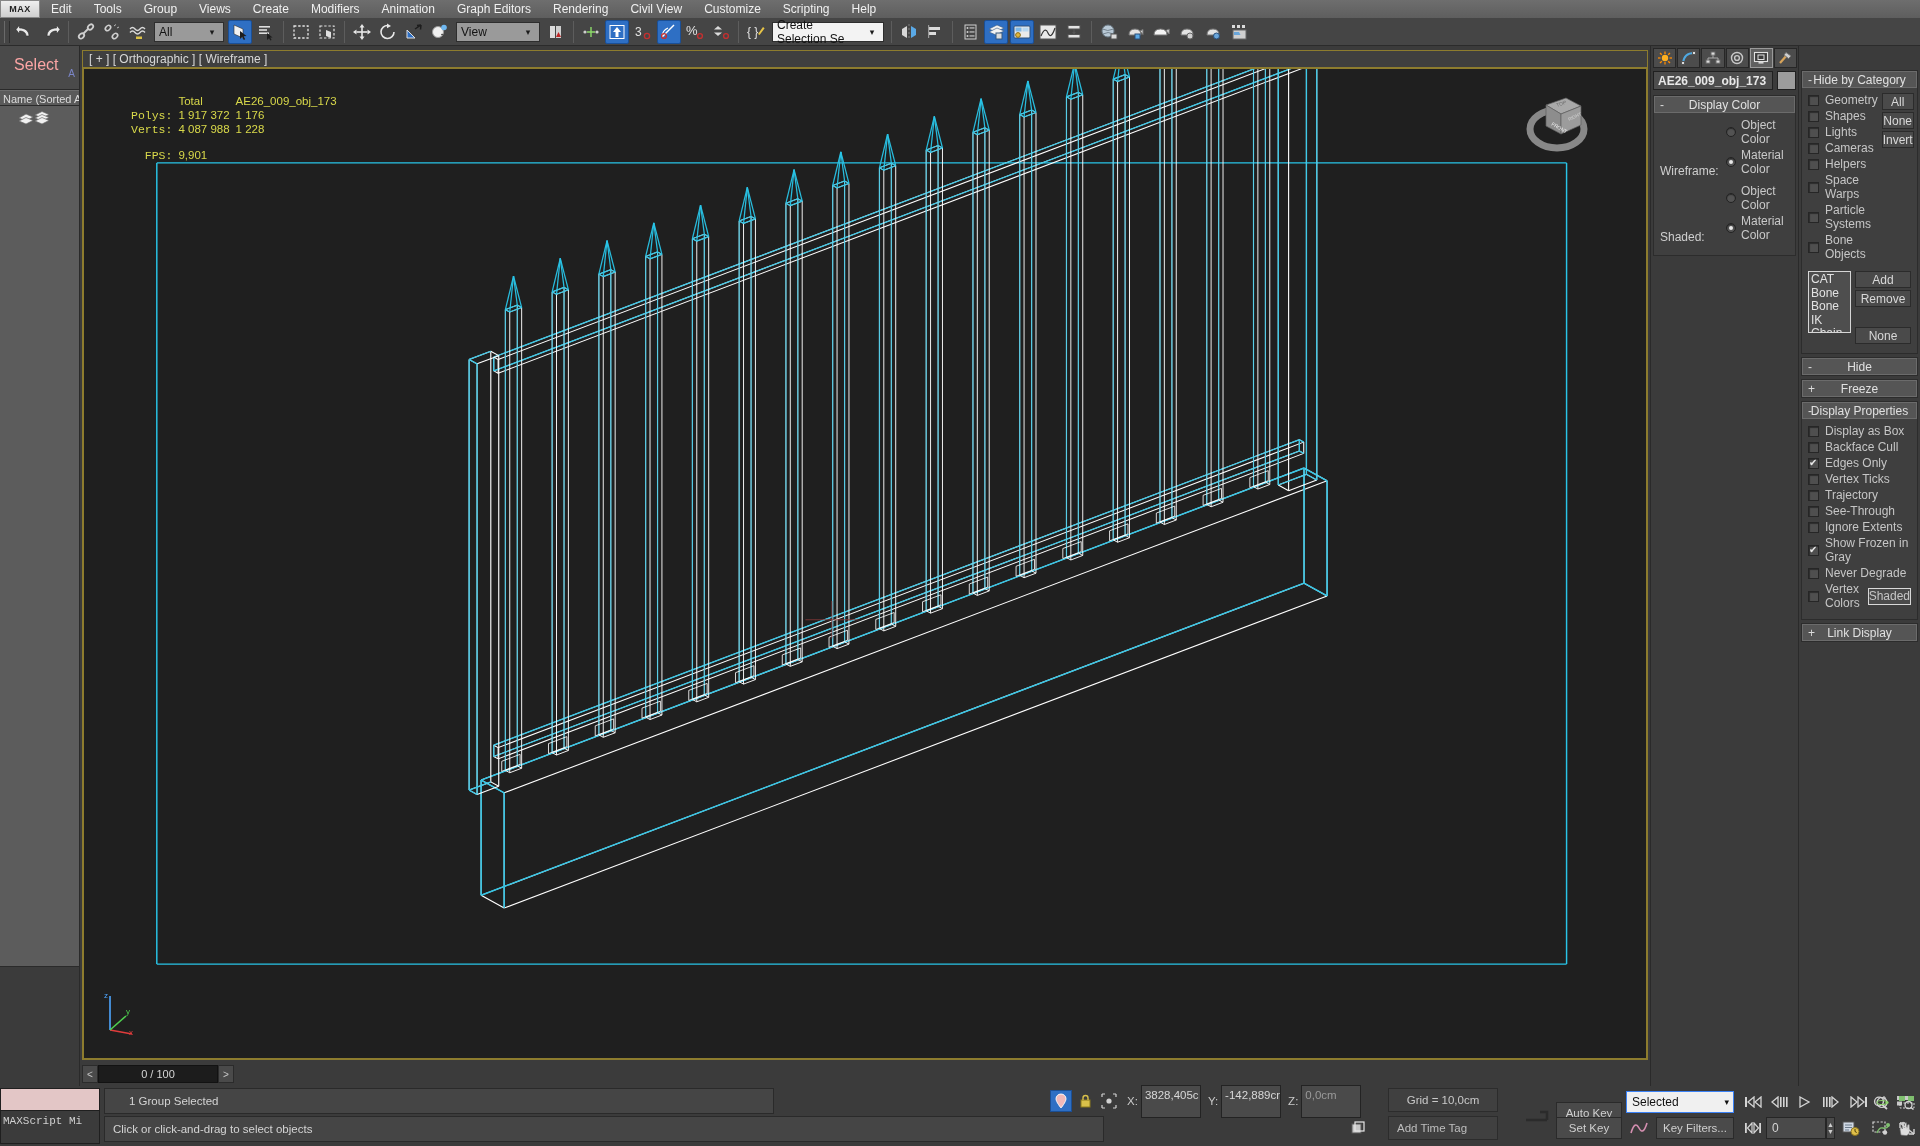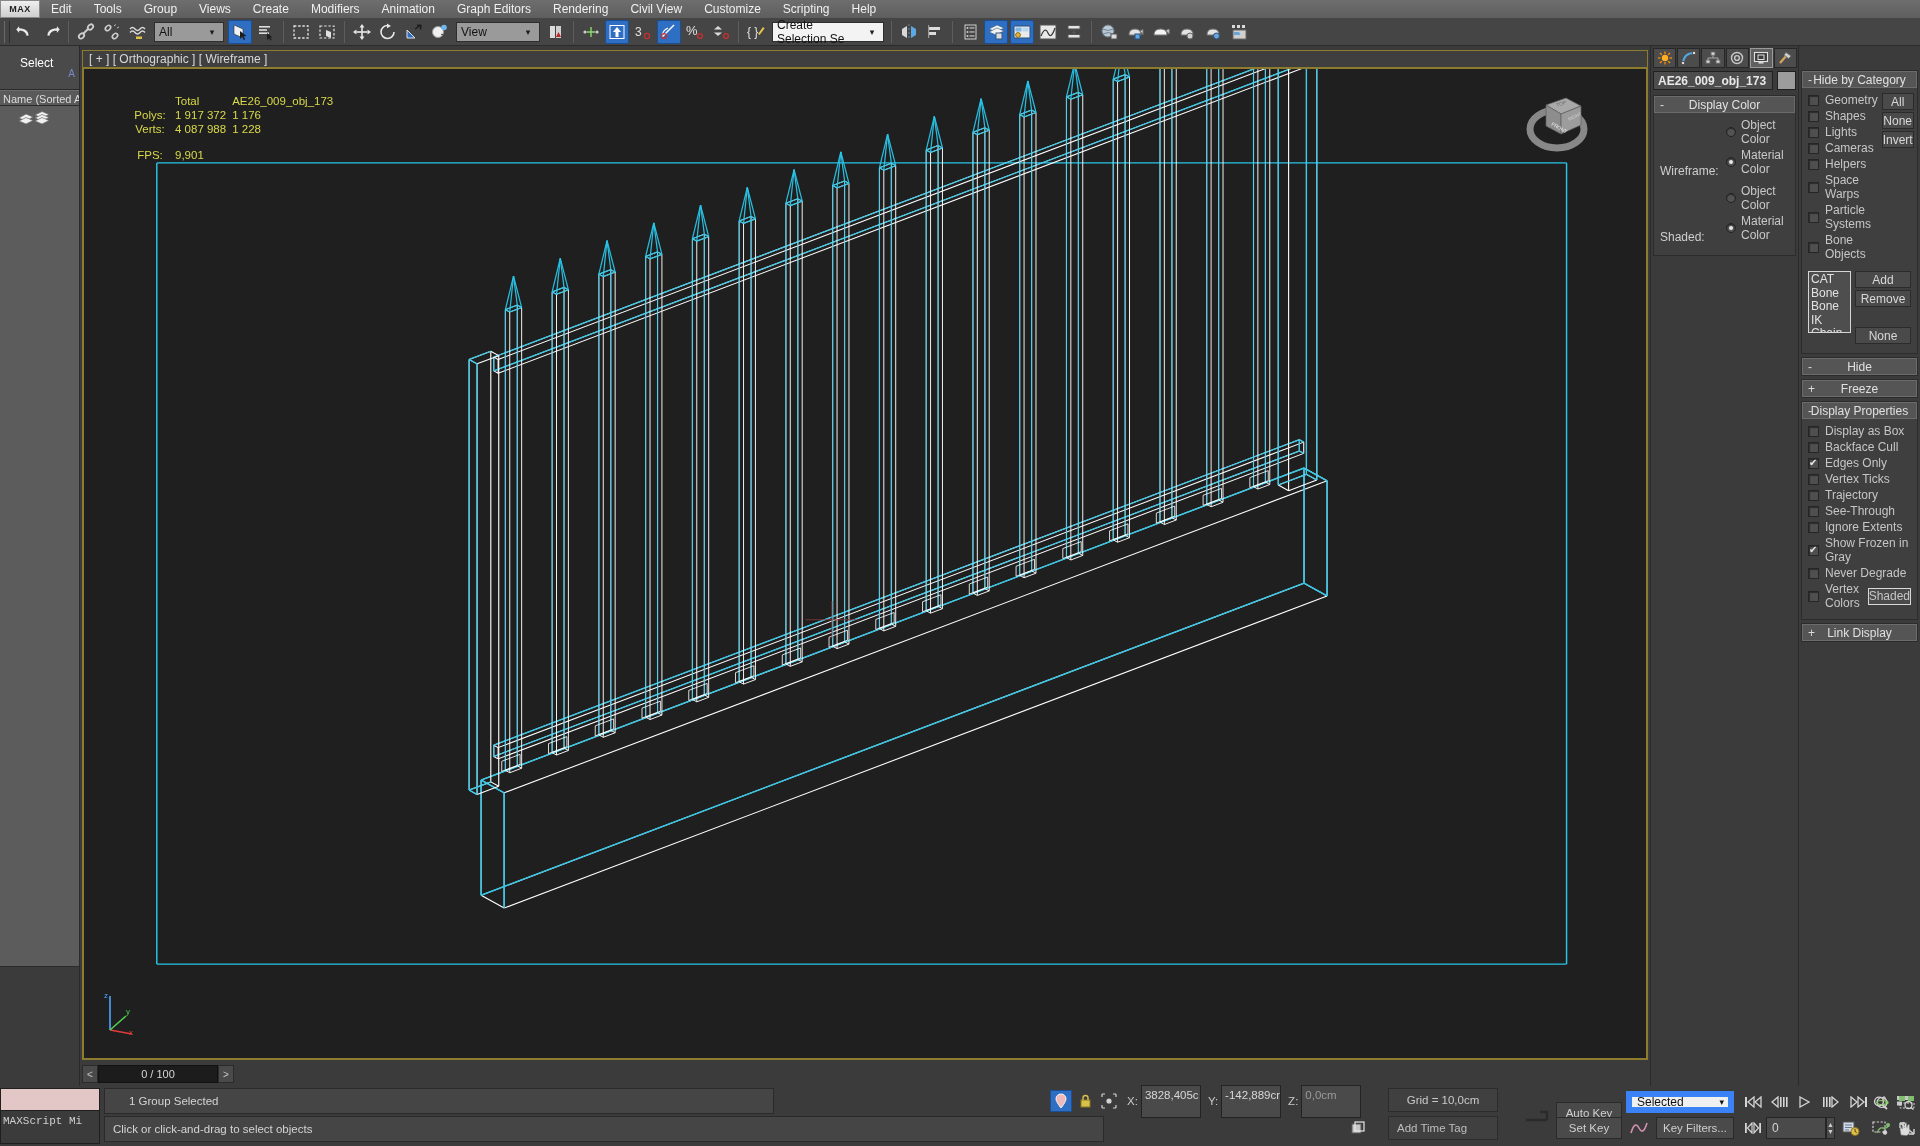--- a/index.html
+++ b/index.html
@@ -51,21 +51,21 @@
   .tb-combo .cv { flex:1; }
   .tb-combo .arrow { width:14px; text-align:center; font-size:9px; color:#1c1c1c; }
   .tb-combo.white { background:#f3f3f3; }
 
   
   .leftpanel {
     position:absolute; left:0; top:46px; width:80px; bottom:60px;
     background:#3b3b3b; border-right:1px solid #2a2a2a;
   }
   .lp-head { height:44px; background:#4a4a4a; border-bottom:1px solid #2a2a2a; position:relative;}
-  .lp-head .ttl { position:absolute; left:20px; top:10px; font-size:12px; color:#ffffff;}
+  .lp-head .ttl { position:absolute; left:14px; top:10px; font-size:16px; color:#fca5a5;}
   .lp-head .abc { position:absolute; right:4px; top:22px; font-size:10px; color:#7b86c8;}
   .lp-colhead {
     height:16px; background:#5a5a5a; border-top:1px solid #6d6d6d; border-bottom:1px solid #2b2b2b;
     font-size:11px; color:#dcdcdc; padding-left:3px; line-height:16px; overflow:hidden; white-space:nowrap;
   }
   .lp-list { position:absolute; left:0; right:0; top:60px; bottom:120px; background:#5c5c5c; padding:4px 0 0 18px;}
   .lp-bot { position:absolute; left:0; right:0; bottom:0; height:120px; background:#3b3b3b; border-top:1px solid #2a2a2a;}
 
   
   .vp-wrap {
@@ -77,21 +77,21 @@
     background:#3f3f3f; border:1px solid #8d7c2e; border-bottom:none;
     color:#d8d8d8; font-size:12px; padding-left:6px; line-height:17px;
   }
   .viewport {
     position:absolute; left:2px; top:21px; right:2px; bottom:26px;
     background:#1f1f1f; border:2px solid #8d7c2e; overflow:hidden;
   }
   .vp-stats { position:absolute; left:10px; top:26px; color:#d9d94a; font-size:11.5px; line-height:13px; }
   .vp-stats table { border-collapse:collapse;margin-left:37px; }
   .vp-stats td { padding:0 6px 1px 0; white-space:nowrap; color:#d9d94a; }
-  .vp-stats td.lbl { text-align:center; width:44px; }
+  .vp-stats td.lbl { text-align:right; width:44px;font-family:Liberation Mono, monospace; }
   .vp-stats .gap { height:12px; }
   .viewcube { position:absolute; right:52px; top:22px; width:70px; height:70px;}
   .axis-tripod { position:absolute; left:18px; bottom:22px; width:40px; height:46px;}
   .timeslider {
     position:absolute; left:2px; bottom:2px; right:2px; height:20px;
     background:#3b3b3b; display:flex; align-items:center;
   }
   .ts-btn { width:16px; height:18px; background:#4a4a4a; border:1px solid #2b2b2b; color:#c6c6c6;
             font-size:10px; display:flex; align-items:center; justify-content:center;}
   .ts-field { width:120px; height:18px; background:#1c1c1c; border:1px solid #121212;
@@ -199,21 +199,21 @@
     position:absolute; left:1388px; top:30px; width:110px; height:24px;
     background:#404040; border:1px solid #2c2c2c; color:#bdbdbd;
     font-size:11.5px; padding-left:8px; line-height:22px;
   }
   .keyarea { position:absolute; left:1516px; top:2px; width:404px; height:56px; }
   .kbtn {
     background:#4a4a4a; border:1px solid #2a2a2a; color:#cfcfcf;
     font-size:11.5px; display:flex; align-items:center; justify-content:center; height:22px;
   }
   .combo-sel {
-    height:22px; background:#f0f0f0; border:6px solid #3b82f6; color:#101010;
+    height:22px; background:#f0f0f0; border:1px solid #3b82f6; color:#101010;
     font-size:12px; display:flex; align-items:center; padding-left:5px;
   }
   .combo-sel .arw { margin-left:auto; margin-right:4px; font-size:9px; }
   .navbtn { width:22px; height:22px; display:flex; align-items:center; justify-content:center; }
   .spinfld {
     height:22px; background:#4a4a4a; border:1px solid #262626;
     color:#d4d4d4; font-size:12px; padding-left:5px; line-height:20px;
   }
   svg { shape-rendering:geometricPrecision; }
 </style>

